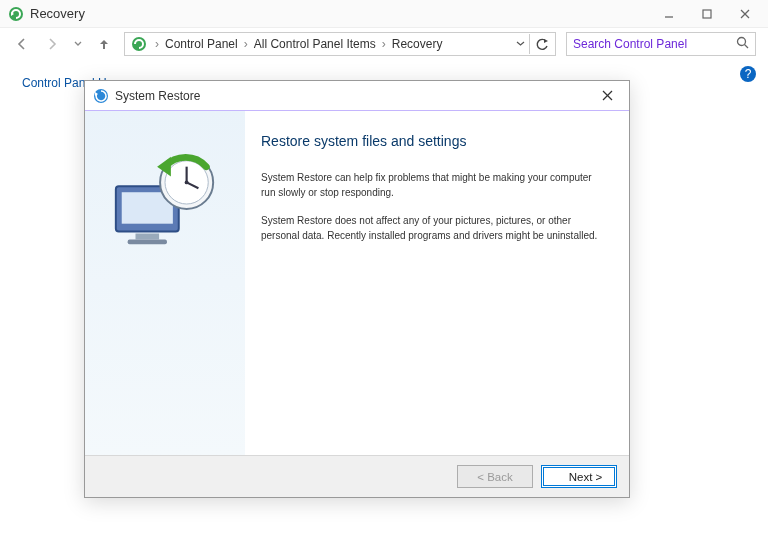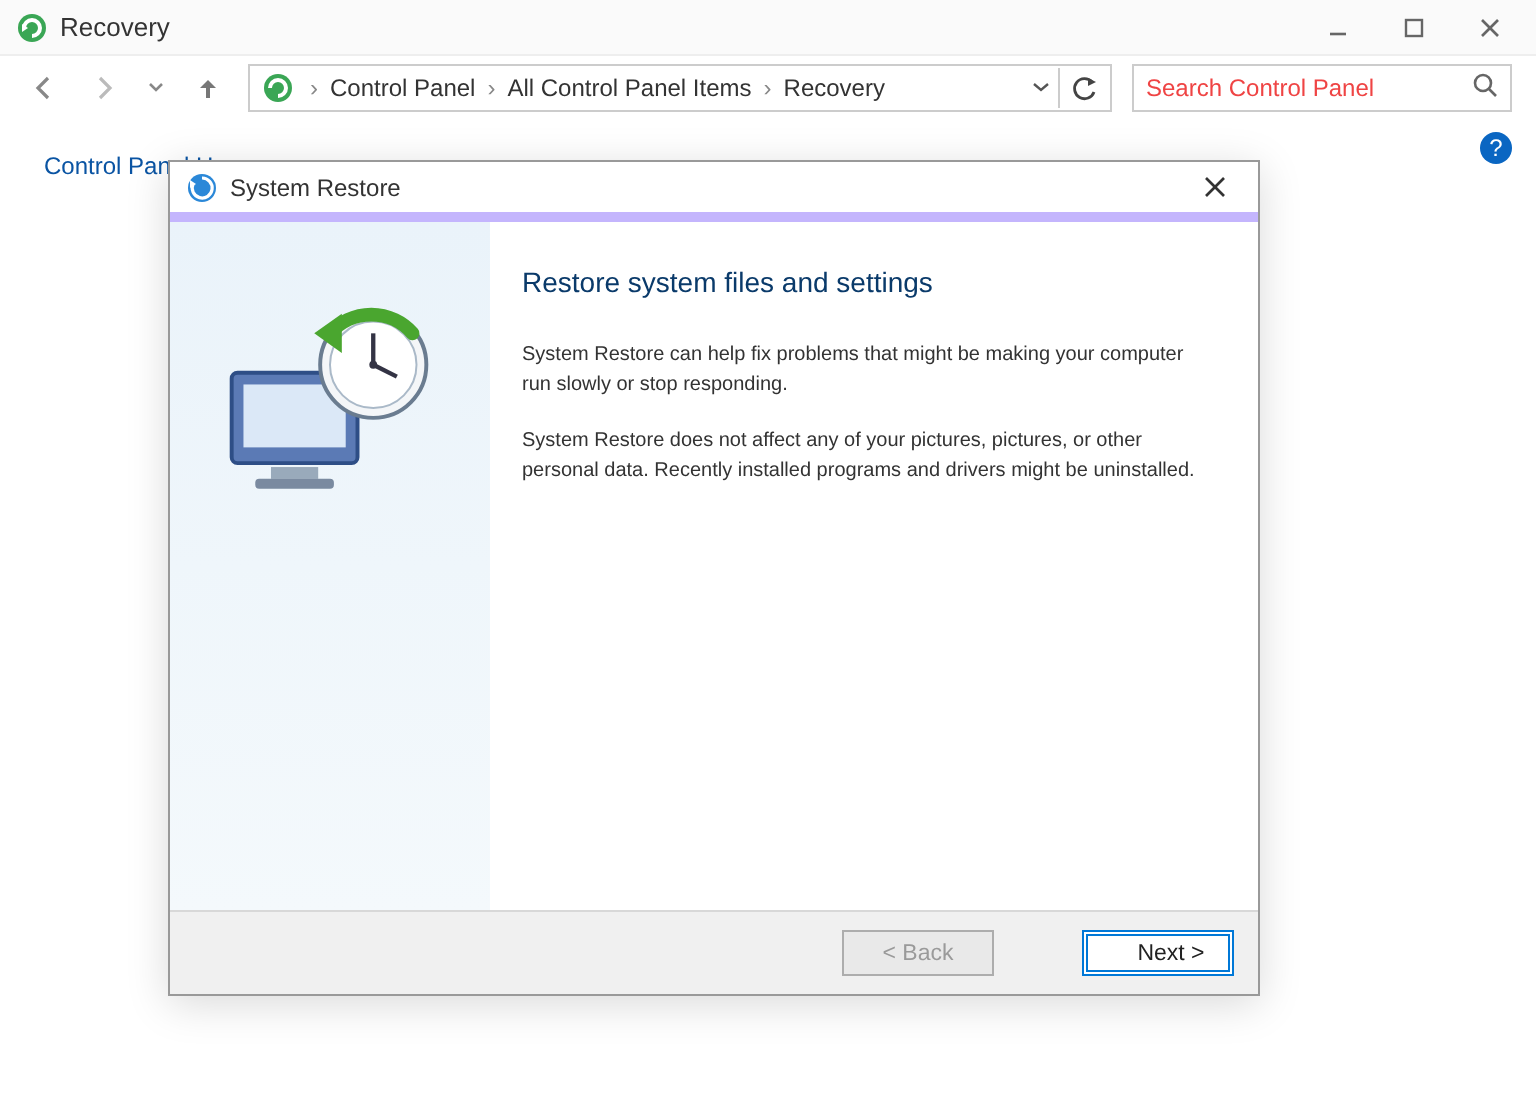--- a/index.html
+++ b/index.html
@@ -49,21 +49,21 @@
     font-size: 12px;
     color: #333;
   }
   .breadcrumb .bc-icon { width: 16px; height:16px; margin-right:2px; }
   .breadcrumb .sep { color: #888; padding: 0 2px; }
   .breadcrumb .bc-dropdown { margin-left:auto; display:flex; align-items:center; gap:4px; }
   .refresh-btn { width:20px; height:20px; display:flex; align-items:center; justify-content:center; color:#555; border-left:1px solid #ccc; padding-left:6px; }
   .search-box {
     width: 190px; height: 24px; border: 1px solid #ccc;
     display:flex; align-items:center; padding:0 6px;
-    color:#ef4444; font-size:12px; justify-content:space-between;
+    color:#6d28d9; font-size:12px; justify-content:space-between;
   }
   
   .content-root { position: relative; padding: 10px 22px; }
   .cphome { color: #0a54a3; font-size: 12px; padding: 6px 0 4px 0; }
   .help-icon { position: absolute; right: 12px; top: 6px; width:16px; height:16px; background:#0a66c2; border-radius:50%; color:#fff; font-size:12px; line-height:16px; text-align:center; }
   .bg-text { position:absolute; left:550px; top:120px; font-size:12px; color:#333; white-space:nowrap; }
 
   
   .dialog {
     position: absolute;
@@ -71,21 +71,21 @@
     width: 546px; height: 418px;
     background: #fff;
     border: 1px solid #999;
     box-shadow: 0 4px 20px rgba(0,0,0,0.15);
     display:flex; flex-direction:column;
   }
   .dialog-titlebar {
     height: 30px;
     display:flex; align-items:center;
     padding: 0 6px 0 8px;
-    border-bottom: 5px solid #c4b5fd;
+    border-bottom: 1px solid #c4b5fd;
     background: #fff;
   }
   .dialog-titlebar .d-icon { width:16px; height:16px; margin-right:6px; }
   .dialog-titlebar .d-title { font-size:12px; color:#333; flex:1; }
   .dialog-close { width:32px; height:24px; display:flex; align-items:center; justify-content:center; font-size:15px; color:#333; }
   .dialog-body { flex:1; display:flex; }
   .dialog-left {
     width: 160px;
     background: linear-gradient(180deg, #eaf3fa 0%, #f4f9fc 100%);
     display:flex; align-items:flex-start; justify-content:center;
@@ -102,21 +102,20 @@
     display:flex; align-items:center; justify-content:flex-end;
     padding: 0 12px; gap: 8px;
   }
   .dlg-button {
     min-width: 76px; height: 23px;
     border: 1px solid #adadad;
     background: #e9e9e9;
     font-size: 11.5px;
     display:flex; align-items:center; justify-content:center;
     padding: 0 10px;
-    margin-left: 36px;
   }
   .dlg-button.disabled { color:#9a9a9a; }
   .dlg-button.primary { border:1px solid #0078d7; background:#fff; outline: 1px solid #0078d7; outline-offset:-3px;padding-left:23px; }
 </style>
 </head>
 <body>
 
 <div class="win-titlebar">
   <span class="app-icon">
     <svg viewBox="0 0 16 16">

